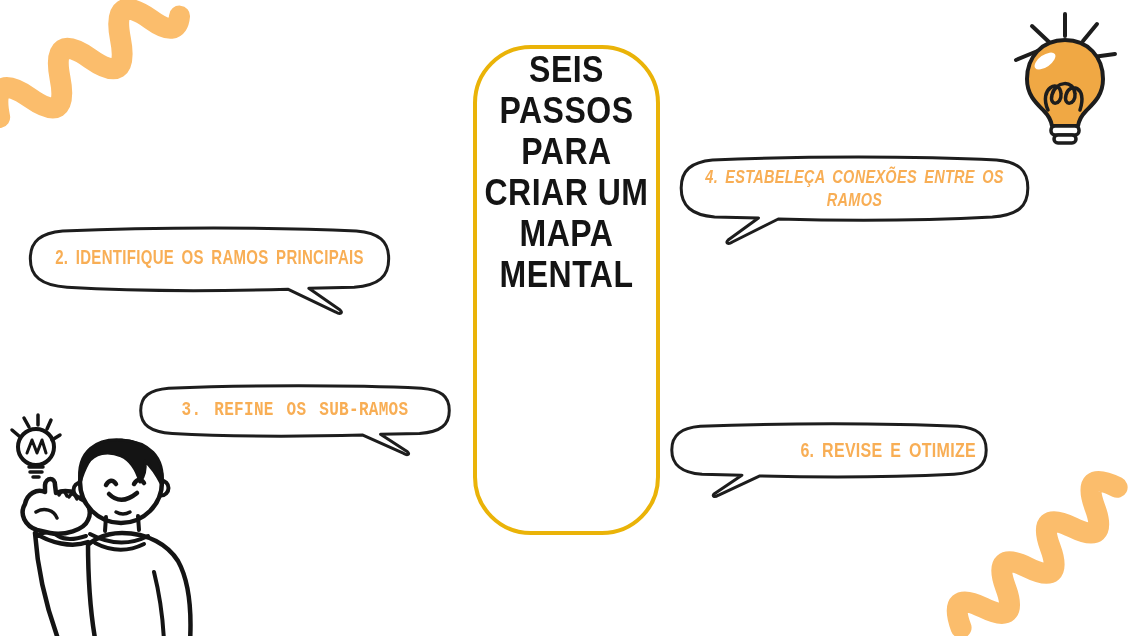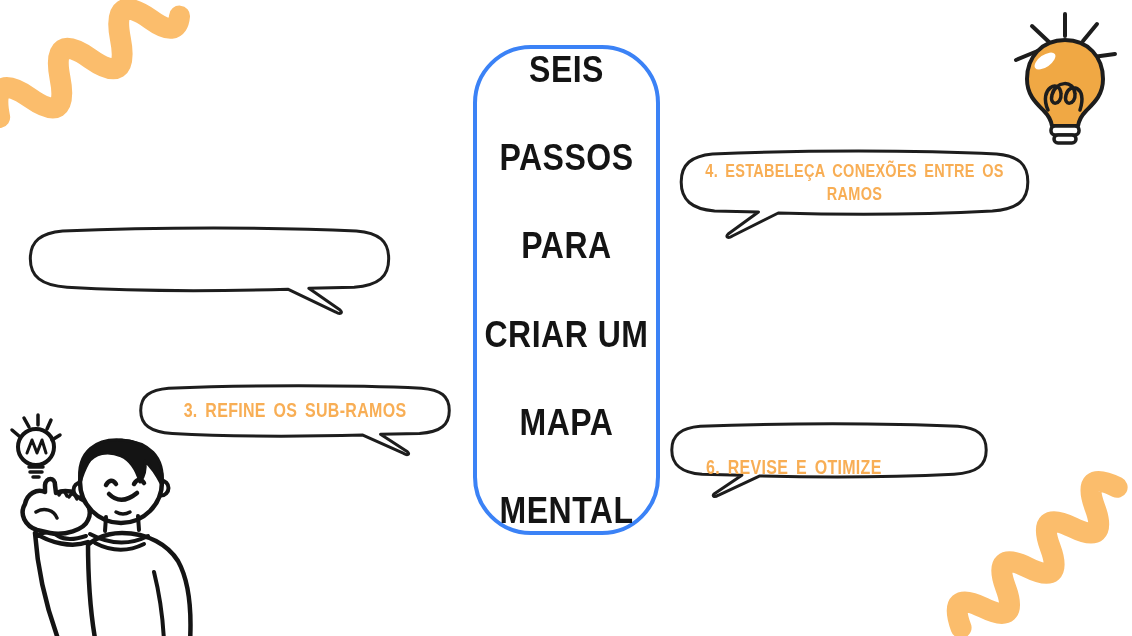--- a/index.html
+++ b/index.html
@@ -14,28 +14,27 @@
     position:absolute;left:0;top:0;width:100%;height:72.7%;
     display:flex;align-items:center;justify-content:center;
     padding:0 14px;box-sizing:border-box;
   }
   .bubble .label{
     display:block;color:#F8AE55;font-weight:bold;text-transform:uppercase;
     letter-spacing:0.3px;word-spacing:3px;text-align:center;line-height:1.25;
     transform:scaleY(1.3);font-size:15px;white-space:nowrap;
   }
   .bubble.wrap2 .label{white-space:normal;max-width:322px;}
-  .bubble.align-left .label-wrap{justify-content:flex-start;padding-left:38px;margin-top:17px;}
+  .bubble.align-left .label-wrap{justify-content:flex-end;padding-left:38px;}
   
   .center-card{
     position:absolute;left:473px;top:45px;width:187px;height:490px;
-    border:4px solid #3b82f6;border-radius:58px;box-sizing:border-box;
-    display:flex;flex-direction:column;align-items:center;justify-content:space-between;
+    border:4px solid #eab308;border-radius:58px;box-sizing:border-box;
+    display:flex;flex-direction:column;align-items:center;justify-content:flex-start;
     background:#ffffff;
-    gap:6px;
   }
   .center-card .title-line{
     display:block;color:#141414;font-weight:bold;font-size:32px;
     line-height:41px;letter-spacing:0.5px;text-align:center;transform:scaleY(1.18);
   }
   
   .deco{position:absolute;pointer-events:none;}
   .squiggle-tl{left:-30px;top:6px;transform:rotate(-33deg);}
   .squiggle-br{left:920px;top:512px;transform:rotate(-42deg);}
   .bulb-big{left:1002px;top:6px;}
@@ -113,32 +112,35 @@
     <span class="title-line">CRIAR UM</span>
     <span class="title-line">MAPA</span>
     <span class="title-line">MENTAL</span>
   </div>
 
 
   <div class="bubble" style="left:26px;top:227px;width:367px;height:87px;">
     <svg viewBox="0 0 340 88" preserveAspectRatio="none">
       <path d="M 34 4 C 120 0 230 0 306 4 C 327 6 336 14 336 32 C 336 50 327 59 304 61 L 262 62 L 291 84 C 294 87 291 89 287 86 L 243 63 C 175 65 100 65 38 61 C 14 59 4 50 4 32 C 4 14 14 6 34 4 Z" fill="#ffffff" stroke="#1d1d1d" stroke-width="3" vector-effect="non-scaling-stroke" stroke-linejoin="round" stroke-linecap="round"></path>
     </svg>
+    <div class="label-wrap">
+        <span class="label">2. IDENTIFIQUE OS RAMOS PRINCIPAIS</span>
+      </div>
   </div>
 
-  <div class="bubble" style="left:137px;top:385px;width:316px;height:70px;">
+  <div class="bubble" style="left:137px;top:385px;width:316px;height:70px;font-family:Liberation Mono, monospace;">
     <svg viewBox="0 0 340 88" preserveAspectRatio="none">
       <path d="M 34 4 C 120 0 230 0 306 4 C 327 6 336 14 336 32 C 336 50 327 59 304 61 L 262 62 L 291 84 C 294 87 291 89 287 86 L 243 63 C 175 65 100 65 38 61 C 14 59 4 50 4 32 C 4 14 14 6 34 4 Z" fill="#ffffff" stroke="#1d1d1d" stroke-width="3" vector-effect="non-scaling-stroke" stroke-linejoin="round" stroke-linecap="round"></path>
     </svg>
     <div class="label-wrap">
         <span class="label" style="font-size:16px">3. REFINE OS SUB-RAMOS</span>
       </div>
   </div>
 
-  <div class="bubble wrap2" style="left:677px;top:150px;width:355px;height:88px;">
+  <div class="bubble wrap2" style="left:677px;top:156px;width:355px;height:88px;font-style:italic;">
     <svg viewBox="0 0 340 88" preserveAspectRatio="none">
       <path d="M 34 4 C 120 0 230 0 306 4 C 327 6 336 14 336 32 C 336 50 327 59 302 61 C 230 65 160 65 97 63 L 53 86 C 49 89 46 87 49 84 L 78 62 L 36 61 C 14 59 4 50 4 32 C 4 14 14 6 34 4 Z" fill="#ffffff" stroke="#1d1d1d" stroke-width="3" vector-effect="non-scaling-stroke" stroke-linejoin="round" stroke-linecap="round"></path>
     </svg>
     <div class="label-wrap">
         <span class="label" style="font-size:14.5px">4. ESTABELEÇA CONEXÕES ENTRE OS RAMOS</span>
       </div>
   </div>
 
 
   <div class="bubble align-left" style="left:668px;top:423px;width:322px;height:74px;">

